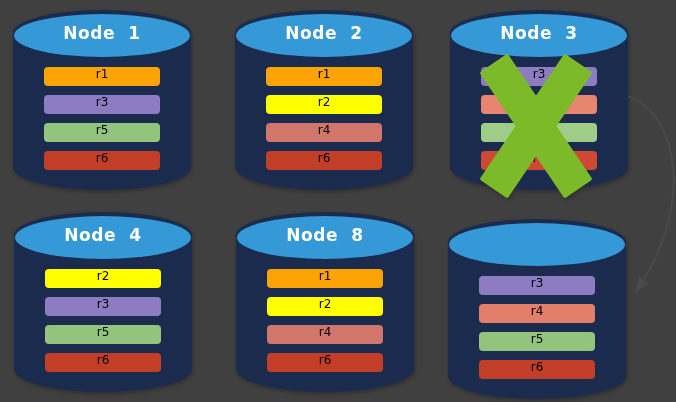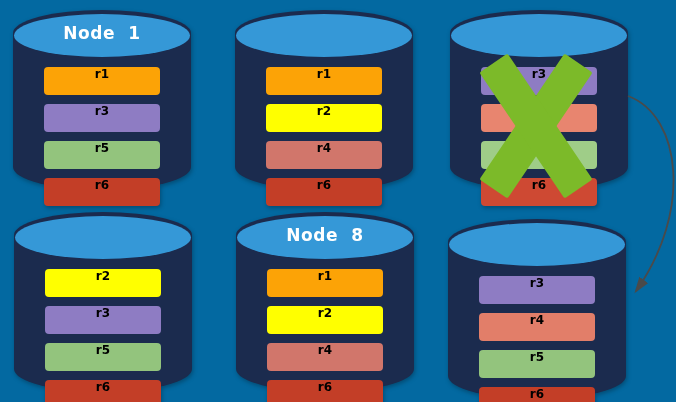--- a/index.html
+++ b/index.html
@@ -1,33 +1,33 @@
 <!DOCTYPE html>
 <html><head>
 <meta charset="utf-8">
 <style>
   html,body { margin:0; padding:0; background:#fff; }
   .canvas {
-    position:relative; width:676px; height:402px; background:#0369a1;
+    position:relative; width:676px; height:402px; background:#404040;
     font-family:"DejaVu Sans","Liberation Sans",sans-serif; overflow:hidden;
   }
   .node { position:absolute; width:178px; height:180px;
           filter:drop-shadow(1px 2px 2px rgba(0,0,0,.28)); }
   .p1{left:13px;top:10px} .p2{left:235px;top:10px} .p3{left:450px;top:10px}
   .p4{left:14px;top:212px} .p5{left:236px;top:212px} .p6{left:448px;top:219px}
   .cyl-body { position:absolute; inset:0; border-radius:50% / 23px; }
   .cyl-top  { position:absolute; left:1px; right:1px; top:4px; height:43px;
               border-radius:50%; }
   .node-title { position:absolute; top:13px; left:0; width:100%; text-align:center;
                 color:#fff; font-size:17px; font-weight:bold; word-spacing:7px;
                 letter-spacing:0.5px; z-index:2; }
   .bars { position:absolute; top:57px; left:31px; right:31px;
           display:flex; flex-direction:column; gap:9px; z-index:2; }
-  .bar  { height:28px; line-height:14px; border-radius:4px; text-align:center;
-          font-size:12px; font-weight:bold; color:#000; }
+  .bar  { height:19px; line-height:14px; border-radius:4px; text-align:center;
+          font-size:12px; font-weight:normal; color:#000; }
   .x-mark { position:absolute; left:86px; top:116px; width:0; height:0; z-index:3; }
   .x-arm  { position:absolute; left:-17px; top:-76px; width:34px; height:152px;
             border-radius:2px; }
   .x-arm.a { transform:rotate(34deg); }
   .x-arm.b { transform:rotate(-34deg); }
   .arrow-layer { position:absolute; left:0; top:0; z-index:5; pointer-events:none; }
 </style>
 </head>
 <body>
 
@@ -41,46 +41,49 @@
       <div class="bar" style="background: rgb(252, 163, 6);">r1</div>
       <div class="bar" style="background: rgb(142, 124, 195);">r3</div>
       <div class="bar" style="background: rgb(147, 196, 125);">r5</div>
       <div class="bar" style="background: rgb(195, 62, 39);">r6</div>
     </div>
   </div>
 
   <div class="node p2">
     <div class="cyl-body" style="background: rgb(27, 43, 78);"></div>
     <div class="cyl-top" style="background: rgb(53, 152, 215);"></div>
+    <div class="node-title">Node 2</div>
     <div class="bars">
       <div class="bar" style="background: rgb(252, 163, 6);">r1</div>
       <div class="bar" style="background: rgb(255, 255, 0);">r2</div>
       <div class="bar" style="background: rgb(209, 118, 107);">r4</div>
       <div class="bar" style="background: rgb(195, 62, 39);">r6</div>
     </div>
   </div>
 
   <div class="node p3">
     <div class="cyl-body" style="background: rgb(27, 43, 78);"></div>
     <div class="cyl-top" style="background: rgb(53, 152, 215);"></div>
+    <div class="node-title">Node 3</div>
     <div class="bars">
       <div class="bar" style="background: rgb(142, 124, 195);">r3</div>
       <div class="bar" style="background: rgb(232, 133, 111);">r4</div>
       <div class="bar" style="background: rgb(159, 205, 136);">r5</div>
       <div class="bar" style="background: rgb(206, 73, 51);">r6</div>
     </div>
     <div class="x-mark">
       <div class="x-arm a" style="background: rgb(124, 186, 41);"></div>
       <div class="x-arm b" style="background: rgb(124, 186, 41);"></div>
     </div>
   </div>
 
   <div class="node p4">
     <div class="cyl-body" style="background: rgb(27, 43, 78);"></div>
     <div class="cyl-top" style="background: rgb(53, 152, 215);"></div>
+    <div class="node-title">Node 4</div>
     <div class="bars">
       <div class="bar" style="background: rgb(255, 255, 0);">r2</div>
       <div class="bar" style="background: rgb(142, 124, 195);">r3</div>
       <div class="bar" style="background: rgb(147, 196, 125);">r5</div>
       <div class="bar" style="background: rgb(195, 62, 39);">r6</div>
     </div>
   </div>
 
   <div class="node p5">
     <div class="cyl-body" style="background: rgb(27, 43, 78);"></div>

